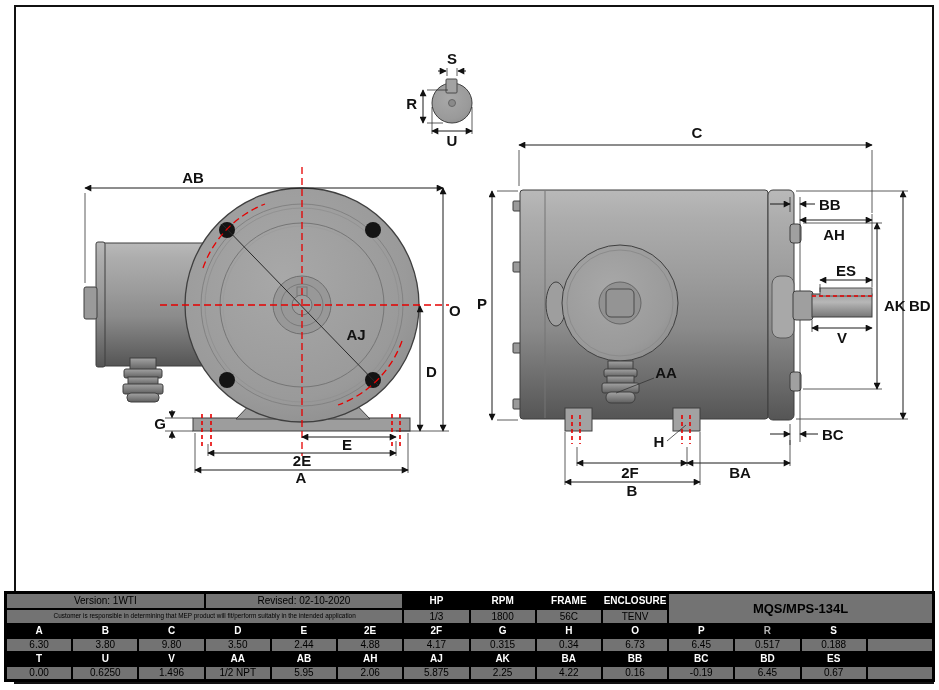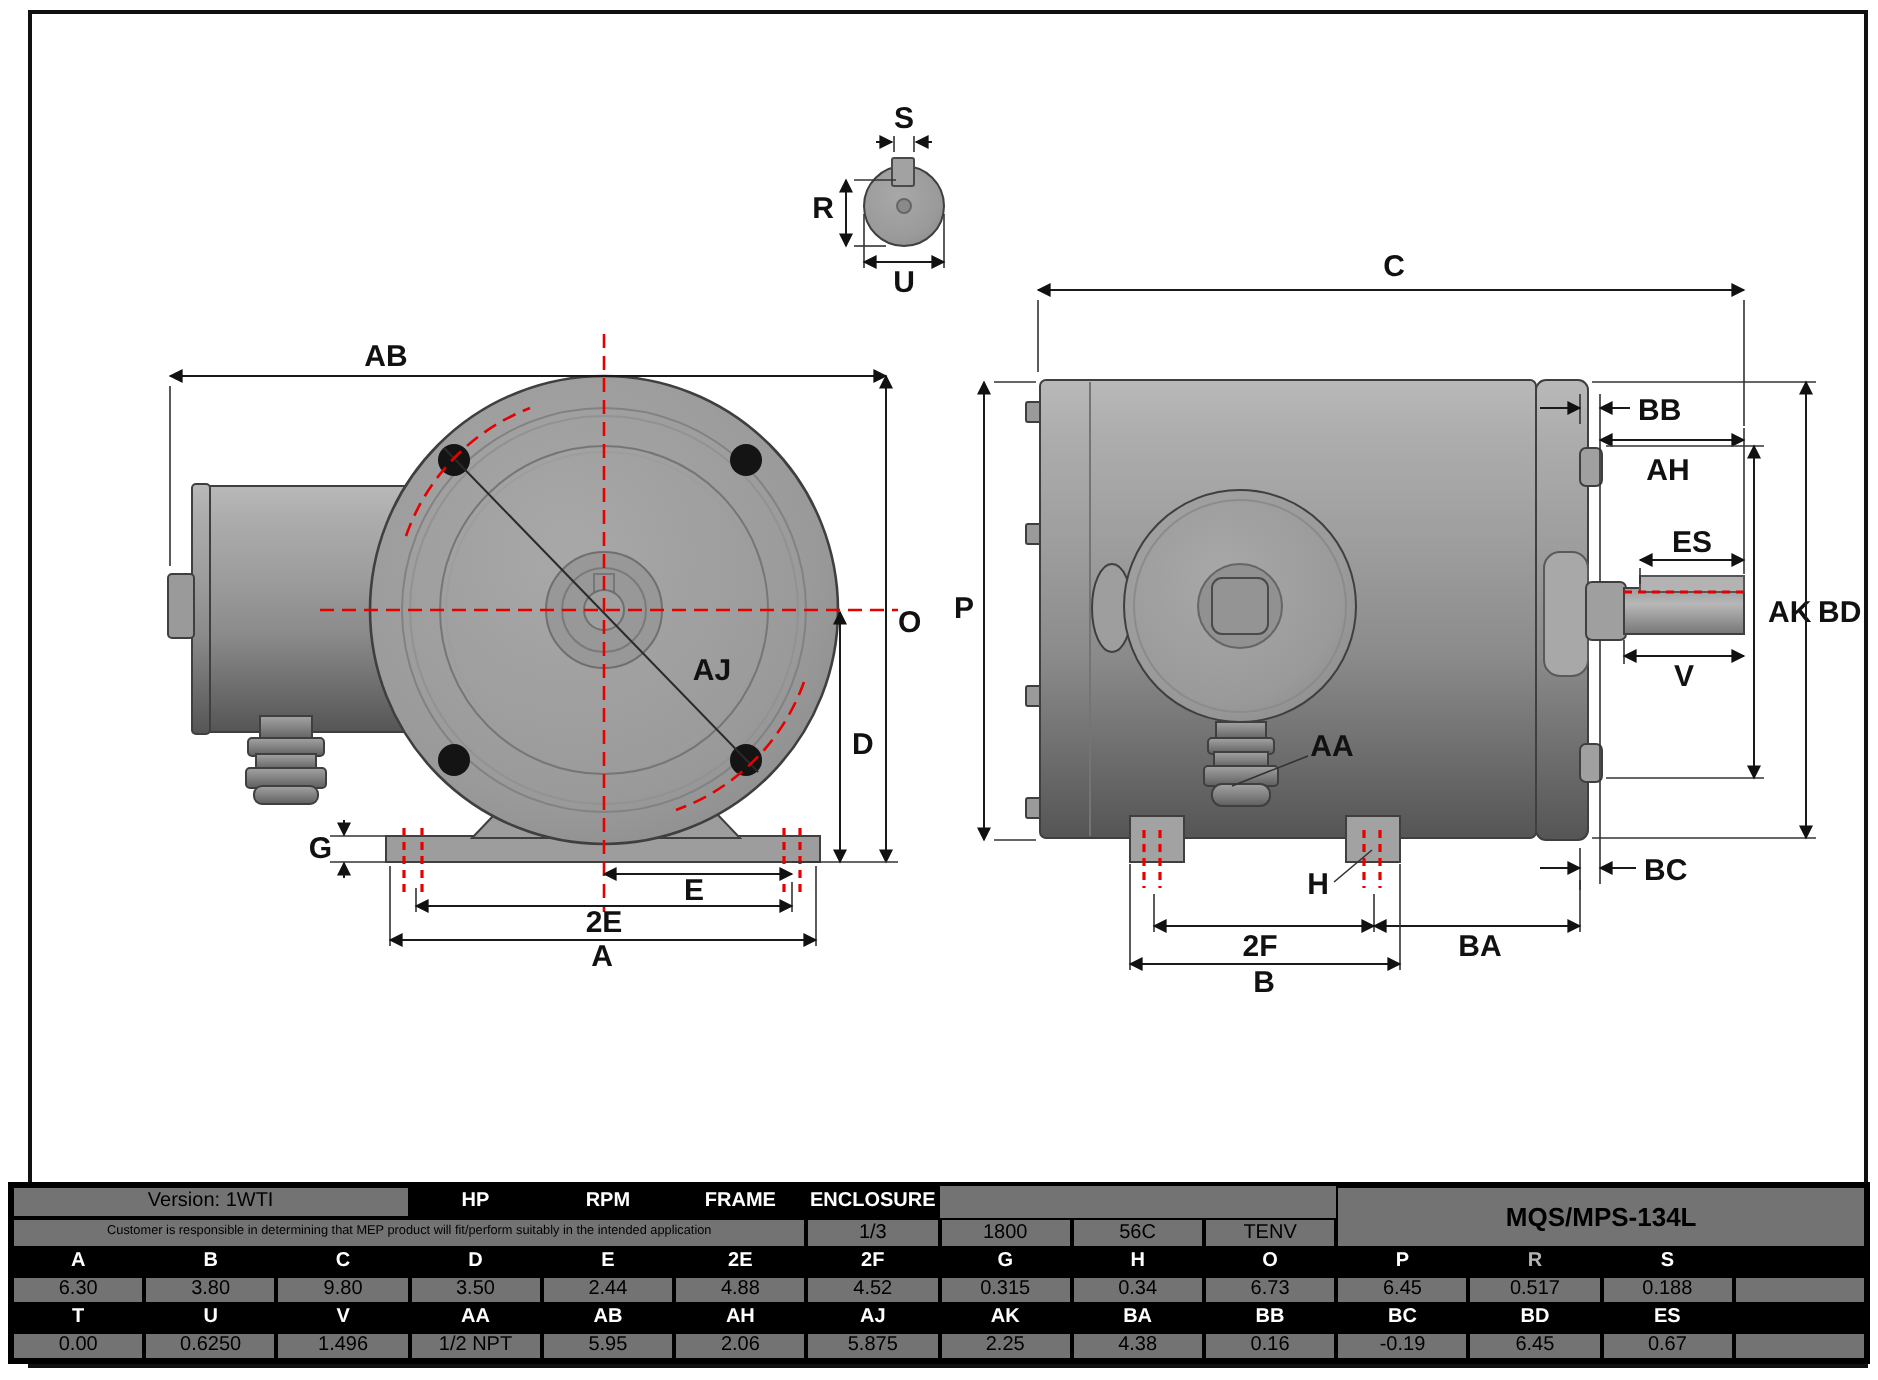--- a/index.html
+++ b/index.html
@@ -258,20 +258,21 @@
       <text class="lbl" x="740" y="478" text-anchor="middle">BA</text>
       <line class="ext" x1="565" y1="432" x2="565" y2="485"></line>
         <line class="ext" x1="700" y1="432" x2="700" y2="485"></line>
       <line class="dim" x1="565" y1="482" x2="700" y2="482" marker-start="url(#ar)" marker-end="url(#ar)"></line>
       <text class="lbl" x="632" y="496" text-anchor="middle">B</text>
     </g>
   </svg>
 
   <div id="spec-table">
     <div class="c ver">Version: 1WTI</div>
+    <div class="c rev">Revised: 02-10-2020</div>
     <div class="c hd">HP</div>
     <div class="c hd">RPM</div>
     <div class="c hd">FRAME</div>
     <div class="c hd">ENCLOSURE</div>
     <div class="c model">MQS/MPS-134L</div>
 
     <div class="c disc">Customer is responsible in determining that MEP product will fit/perform suitably in the intended application</div>
     <div class="c">1/3</div>
     <div class="c">1800</div>
     <div class="c">56C</div>
@@ -291,21 +292,21 @@
     <div class="c hd mut">R</div>
     <div class="c hd">S</div>
     <div class="c hd"></div>
 
     <div class="c">6.30</div>
     <div class="c">3.80</div>
     <div class="c">9.80</div>
     <div class="c">3.50</div>
     <div class="c">2.44</div>
     <div class="c">4.88</div>
-    <div class="c">4.52</div>
+    <div class="c">4.17</div>
     <div class="c">0.315</div>
     <div class="c">0.34</div>
     <div class="c">6.73</div>
     <div class="c">6.45</div>
     <div class="c">0.517</div>
     <div class="c">0.188</div>
     <div class="c"></div>
 
     <div class="c hd">T</div>
     <div class="c hd">U</div>
@@ -323,20 +324,20 @@
     <div class="c hd"></div>
 
     <div class="c">0.00</div>
     <div class="c">0.6250</div>
     <div class="c">1.496</div>
     <div class="c">1/2 NPT</div>
     <div class="c">5.95</div>
     <div class="c">2.06</div>
     <div class="c">5.875</div>
     <div class="c">2.25</div>
-    <div class="c">4.38</div>
+    <div class="c">4.22</div>
     <div class="c">0.16</div>
     <div class="c">-0.19</div>
     <div class="c">6.45</div>
     <div class="c">0.67</div>
     <div class="c"></div>
   </div>
 </div>
 
 </body></html>

